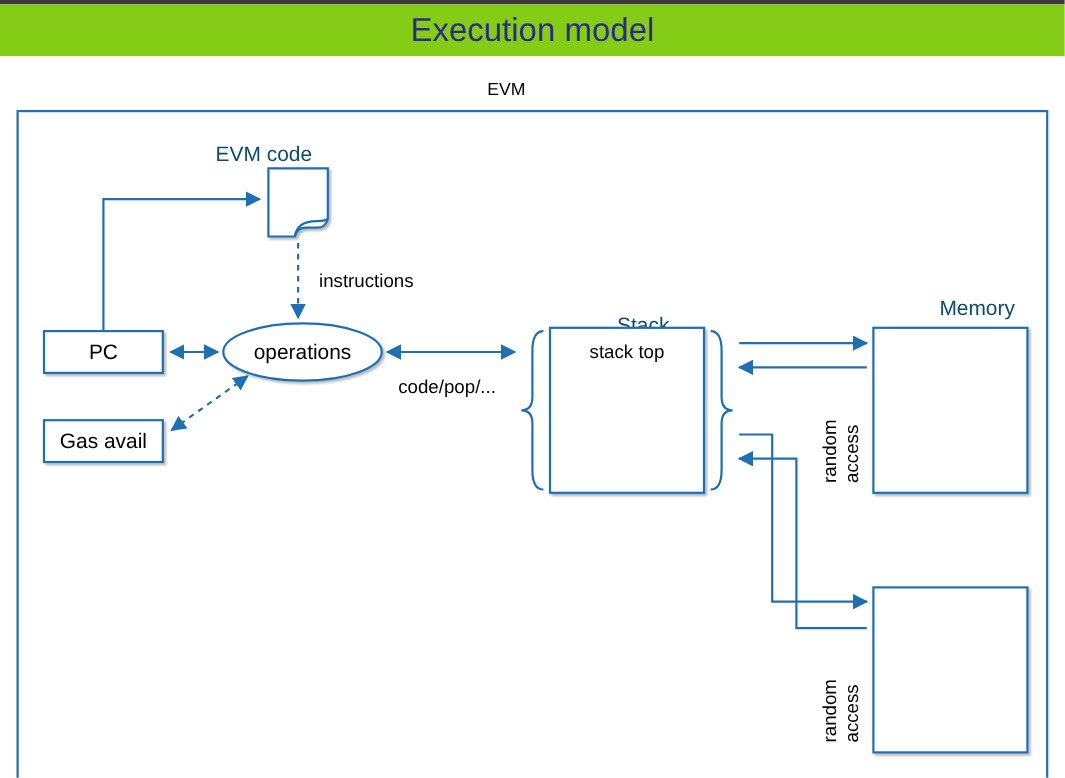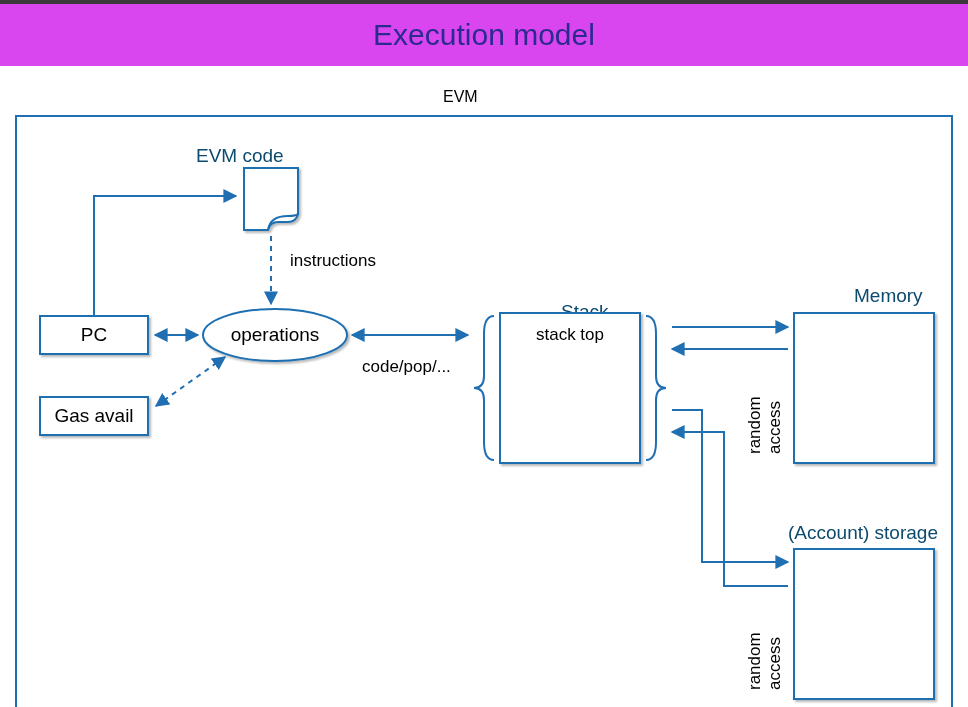--- a/index.html
+++ b/index.html
@@ -11,22 +11,22 @@
     background: #fff;
     overflow: hidden;
   }
   .topbar {
     width: 100%;
     height: 4px;
     background: #3a3a3a;
   }
   .title-band {
     width: 100%;
-    height: 62px;
-    background: #d946ef;
+    height: 47px;
+    background: #84cc16;
     display: flex;
     align-items: center;
     justify-content: center;
   }
   .title-band h1 {
     margin: 0;
     font-size: 30px;
     font-weight: 400;
     color: #2a2a8f;
   }
@@ -83,23 +83,22 @@
   <h1>Execution model</h1>
 </div>
 
 <div class="canvas">
 
   <div class="evm-label" style="left:443px; top:22px;">EVM</div>
 
   <div class="box-label" style="left:196px; top:79px;">EVM code</div>
   <div class="box-label" style="left:561px; top:235px;text-align:center;">Stack</div>
   <div class="box-label" style="left:842px; top:219px;margin-left:12px;">Memory</div>
-  <div class="box-label" style="left:788px; top:456px;">(Account) storage</div>
 
-  <div class="edge-label" style="left:290px; top:185px;text-align:center;">instructions</div>
+  <div class="edge-label" style="left:290px; top:195px;text-align:center;">instructions</div>
   <div class="edge-label" style="left:362px; top:291px;">code/pop/...</div>
   <div class="edge-label vert" style="left:745px; top:388px;">random</div>
   <div class="edge-label vert" style="left:765px; top:388px;">access</div>
   <div class="edge-label vert" style="left:745px; top:624px;">random</div>
   <div class="edge-label vert" style="left:765px; top:624px;">access</div>
 
   <svg width="968" height="641">
     <defs>
       <filter id="ds" x="-10%" y="-10%" width="130%" height="130%">
         <feDropShadow dx="2" dy="2" stdDeviation="1.2" flood-color="#000" flood-opacity="0.28"></feDropShadow>

